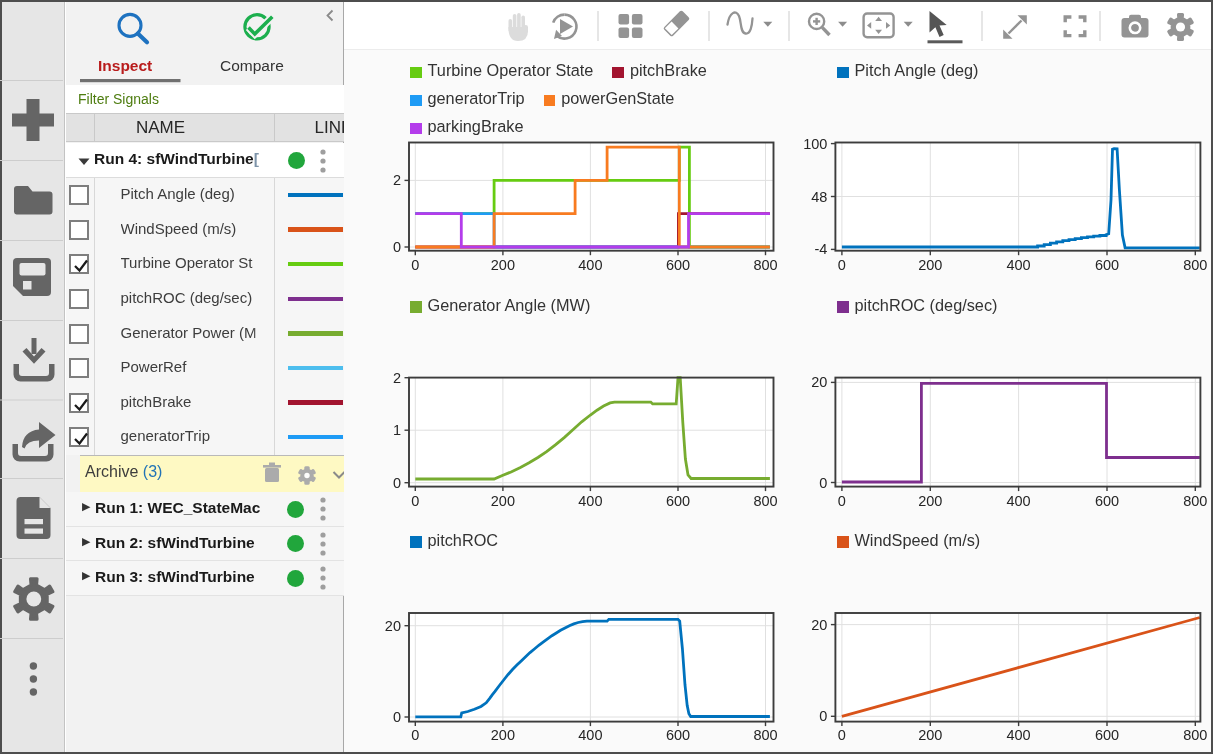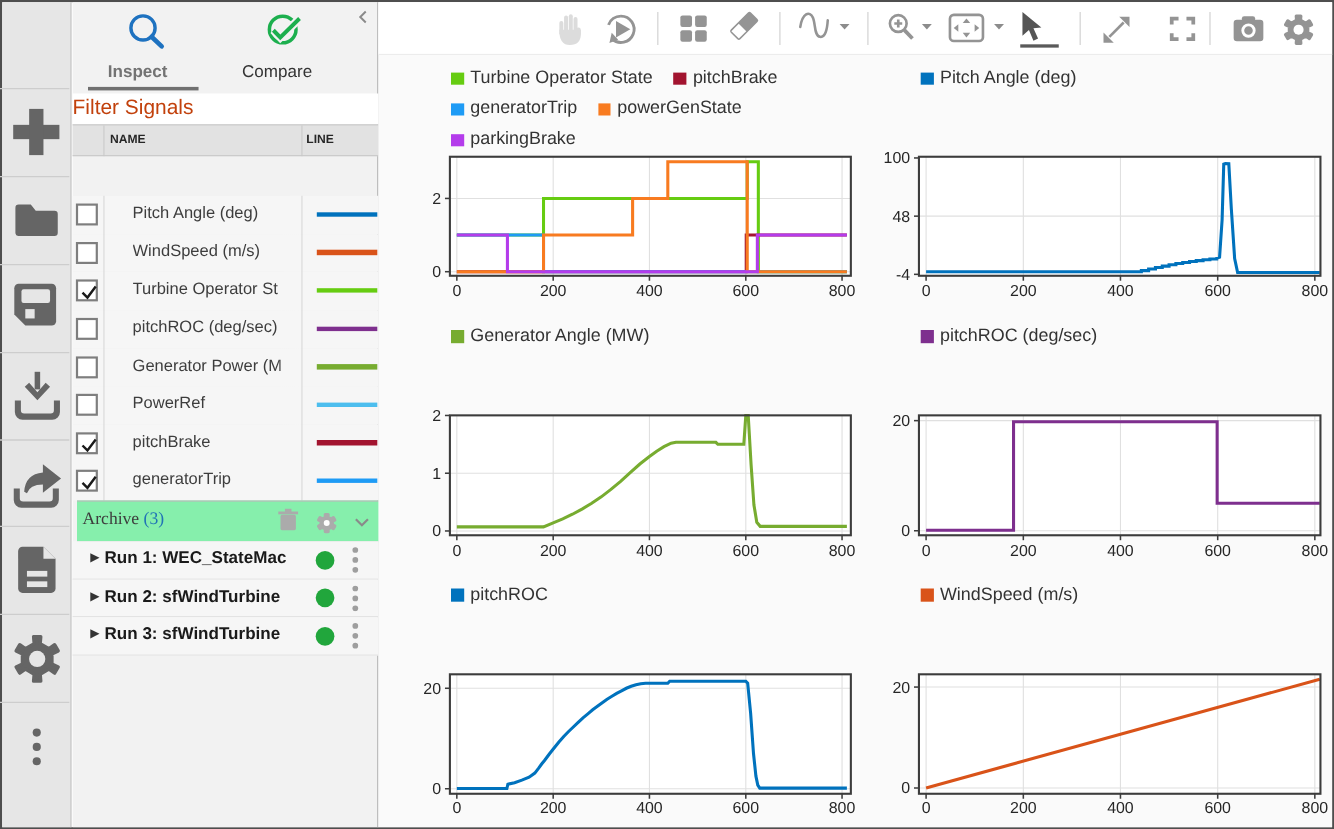--- a/index.html
+++ b/index.html
@@ -4,34 +4,34 @@
 * { margin:0; padding:0; box-sizing:border-box; }
 html,body { width:1213px; height:754px; overflow:hidden; font-family:"Liberation Sans",sans-serif; }
 #win { position:absolute; left:0; top:0; width:1213px; height:754px; background:#fff;
   border:2px solid #4e4e4e; }
 
 #sidebar { position:absolute; left:0; top:0; width:63px; height:750px; background:#e6e6e6; border-right:1px solid #c3c3c3; }
 
 #panel { position:absolute; left:64px; top:0; width:277.5px; height:750px; background:#f2f2f2; border-right:1px solid #a8a8a8; }
 #tabs { position:absolute; left:0; top:0; width:278px; height:84px; }
 .tablabel { position:absolute; top:55px; font-size:15.5px; color:#333; }
-#filter { position:absolute; left:0px; top:83.3px; width:277.5px; height:28px; background:#fff; color:#c2410c; font-size:19px; line-height:28px; padding-left:0; }
+#filter { position:absolute; left:0px; top:83.3px; width:277.5px; height:28px; background:#fff; color:#4d7c0f; font-size:14px; line-height:28px; padding-left:12px; }
 #thead { position:absolute; left:0; top:111.3px; width:277.5px; height:29.2px; background:#e2e2e2; border-top:1px solid #c9c9c9; border-bottom:1px solid #c9c9c9; }
-#thead .h { position:absolute; top:0; font-size:11px; font-weight:bold; color:#262626; line-height:27px; }
+#thead .h { position:absolute; top:0; font-size:17px; font-weight:normal; color:#262626; line-height:27px;margin-left:36px; }
 #run4 { position:absolute; left:0; top:140.5px; width:277.5px; height:35.8px; background:#fff; border-bottom:1px solid #dcdcdc; }
 .runname { font-size:15.5px; font-weight:bold; color:#1a1a1a; }
 #sigtable { position:absolute; left:0; top:0px; width:278px; }
 .sigrow { position:absolute; left:0; width:277.5px; background:#f6f6f6; }
 .cb { position:absolute; left:2.6px; top:7px; width:20px; height:20px; background:#fff; border:2px solid #7e7e7e; }
 .signame { position:absolute; left:54.5px; top:7px; font-size:15px; color:#3d3d3d; white-space:nowrap; width:152px; overflow:hidden; }
 .swatch { position:absolute; left:222px; top:14.5px; width:55px; height:4.5px; }
 .fade { position:absolute; left:186px; top:0; width:22px; height:100%; background:linear-gradient(to right, rgba(246,246,246,0), #f6f6f6 85%); }
 .colsep1 { position:absolute; left:28px; width:1px; background:#d8d8d8; }
 .colsep2 { position:absolute; left:207.5px; width:1px; background:#d8d8d8; }
-#archhead { position:absolute; left:4px; top:452.8px; width:277.5px; height:38.5px; background:#86efac; border-top:1px solid #b9b9b9; border-bottom:1px solid #c9c9c9;font-family:Liberation Serif, serif; }
+#archhead { position:absolute; left:14px; top:452.8px; width:277.5px; height:38.5px; background:#fef9c3; border-top:1px solid #b9b9b9; border-bottom:1px solid #c9c9c9; }
 .archrow { position:absolute; left:0; width:277.5px; height:34.7px; background:#f6f6f6; border-bottom:1px solid #e3e3e3; }
 .archrow .tri { position:absolute; left:16px; top:8px; font-size:11px; color:#333; }
 .archrow .runname { position:absolute; left:29px; top:7px; white-space:nowrap; width:185px; overflow:hidden; display:block;
   -webkit-mask-image:linear-gradient(to right, #000 88%, rgba(0,0,0,0)); mask-image:linear-gradient(to right, #000 88%, rgba(0,0,0,0)); }
 .gdot { position:absolute; width:17px; height:17px; border-radius:50%; background:#21A63C; }
 #props { position:absolute; left:0; top:709.5px; width:277.5px; height:38.5px; background:#fff; border-top:1px solid #9e9e9e; font-size:16px; color:#3d3d3d; line-height:38px; padding-left:4.5px; }
 
 #plotarea { position:absolute; left:342px; top:0; width:867px; height:750px; background:#fafafa; }
 #toolbar { position:absolute; left:0; top:0; width:867px; height:48px; background:#fff; border-bottom:1px solid #ececec; }
 .legend { position:absolute; }
@@ -96,29 +96,43 @@
             <line x1="71.8" y1="31.4" x2="81" y2="40.2" stroke-width="4.2" stroke-linecap="round"></line>
           </g>
       <g fill="none">
             <circle cx="191" cy="24.8" r="12.1" stroke="#1CAF4E" stroke-width="3.2"></circle>
             <polyline points="182.5,25.5 188.8,32 206.3,14.8" stroke="#f2f2f2" stroke-width="7.5"></polyline>
             <polyline points="182.5,25.5 188.8,32 206.3,14.8" stroke="#1CAF4E" stroke-width="3.6"></polyline>
           </g>
       <polyline points="266.5,8.5 261.5,13.5 266.5,18.5" fill="none" stroke="#8a8a8a" stroke-width="1.8"></polyline>
       <rect x="14" y="77" width="100.5" height="3.2" fill="#707070"></rect>
     </svg>
-    <span class="tablabel" style="left:32px;font-weight:bold;color:#737373">Inspect</span>
+    <span class="tablabel" style="left:32px;font-weight:bold;color:#b91c1c">Inspect</span>
     <span class="tablabel" style="left:154px">Compare</span>
   </div>
   <div id="filter">Filter Signals</div>
   <div id="thead">
     <span class="h" style="left:34px">NAME</span>
     <span class="h" style="left:212.5px">LINE</span>
     <span style="position:absolute;left:28px;top:0;width:1px;height:28px;background:#c9c9c9"></span>
     <span style="position:absolute;left:207.5px;top:0;width:1px;height:28px;background:#c9c9c9"></span>
+  </div>
+  <div id="run4">
+    <svg width="14" height="10" style="position:absolute;left:10.5px;top:13px">
+          <polygon points="1.5,2.5 12.5,2.5 7,9" fill="#3a3a3a"></polygon>
+        </svg>
+    <span class="runname" style="position:absolute;left:28px;top:7px">Run 4: sfWindTurbine<span style="color:#7d93a8">[</span></span>
+    <span class="gdot" style="left:221.5px;top:9px"></span>
+    <svg width="8" height="24" style="position:absolute;left:252.5px;top:6px">
+          <g fill="#9e9e9e">
+            <circle cx="4" cy="3" r="2.6"></circle>
+            <circle cx="4" cy="12" r="2.6"></circle>
+            <circle cx="4" cy="21" r="2.6"></circle>
+          </g>
+        </svg>
   </div>
   <div id="sigtable">
 <div class="sigrow" style="top:176.3px;height:34.56px">
 <div class="cb"></div>
 <div class="signame">Pitch Angle (deg)</div>
 <div class="fade"></div>
 <div class="swatch" style="background:#0072BD"></div>
 </div>
 <div class="sigrow" style="top:210.9px;height:34.56px">
 <div class="cb"></div>

